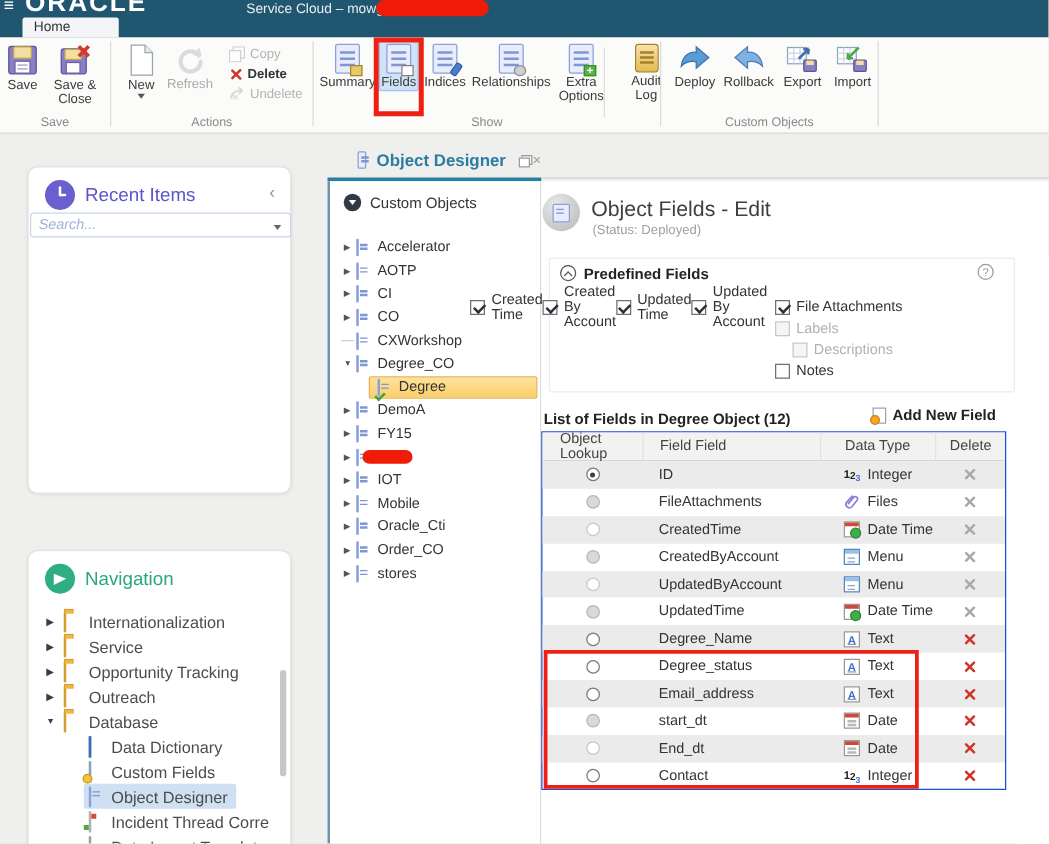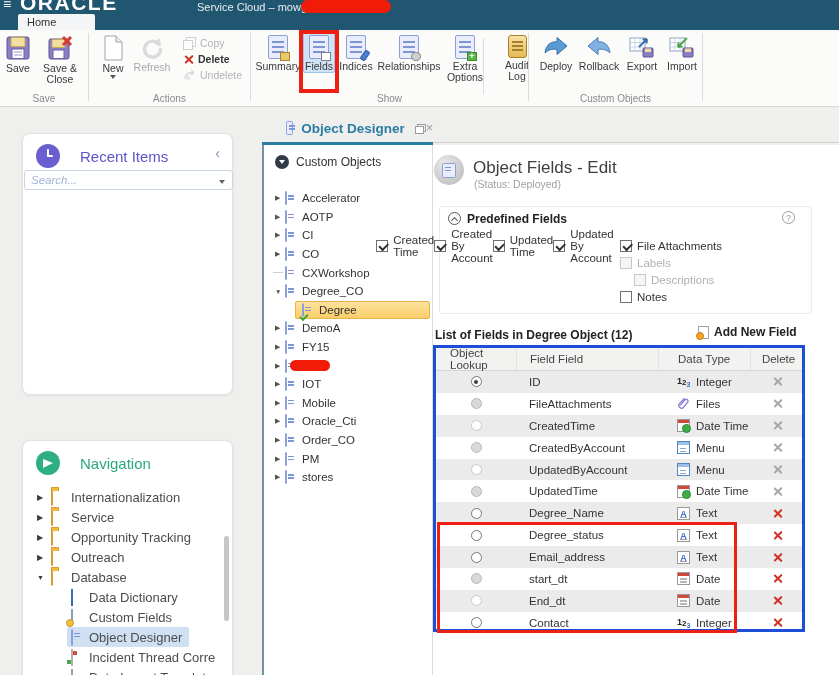--- a/index.html
+++ b/index.html
@@ -60,21 +60,21 @@
   .recent { left:22px; top:133px; width:211px; height:262px; }
   .navp   { left:22px; top:440px; width:211px; height:300px; }
   .ph-row { position:absolute; left:0; top:9px; width:100%; height:26px; display:flex; align-items:center; }
   .circle-ico { width:24px; height:24px; border-radius:50%; margin-left:13px; position:relative; flex:none; }
   .clock { background:#6a5fd0; }
   .clock::before { content:""; position:absolute; left:11px; top:5px; width:2px; height:8px; background:#fff; border-radius:1px; }
   .clock::after { content:""; position:absolute; left:11px; top:11px; width:6px; height:2px; background:#fff; border-radius:1px; }
   .navicon { background:#2fae82; }
   .navicon::before { content:""; position:absolute; left:7px; top:8px; width:0; height:0;
                      border-left:10px solid #fff; border-top:4px solid transparent; border-bottom:5px solid transparent; }
-  .ph-title { font-size:15px; margin-left:20px; }
+  .ph-title { font-size:15px; margin-left:8px; }
   .recent .ph-title { color:#5c54c9; }
   .navp .ph-title { color:#2aa87c; }
   .collapse-ch { position:absolute; right:12px; top:12px; color:#8295ba; font-size:14px; line-height:14px; }
   .searchbox { position:absolute; left:1px; top:36px; width:209px; height:20px; border:1px solid #c9d6e8; border-radius:3px; background:#fff; }
   .searchbox input { position:absolute; left:6px; top:1px; width:180px; height:16px; border:none; outline:none;
                      font-style:italic; font-size:11.5px; color:#5c54c9; font-family:inherit; background:transparent; }
   .searchbox input::placeholder { color:#9fb2d6; font-style:italic; }
   .searchbox .caret-down { position:absolute; right:7px; top:8px; border-top-color:#666; }
 
   
@@ -150,21 +150,21 @@
   .cb.dis { border-color:#c8c8c8; background:#f5f5f5; }
   .cblabel { font-size:11.5px; color:#333; } .cblabel.dim { color:#b0b0b0; }
 
   .list-title { position:absolute; left:2px; top:183px; font-size:12px; font-weight:bold; color:#222; }
   .addbtn { position:absolute; left:265px; top:180px; display:flex; align-items:center; gap:5px; }
   .addico { position:relative; width:11px; height:13px; background:#fff; border:1px solid #9aa4ad; }
   .addico::after { content:""; position:absolute; left:-3px; bottom:-2px; width:6px; height:6px; background:#f5a623; border:1px solid #c87f10; border-radius:50%; }
   .addlabel { font-size:12px; font-weight:bold; color:#222; }
 
   
-  .fieldtable { position:absolute; left:0; top:200px; width:372px; height:287px; border:3px solid #1d4ed8; background:#fff; }
+  .fieldtable { position:absolute; left:0; top:200px; width:372px; height:287px; border:1px solid #1d4ed8; background:#fff; }
   .thead { display:flex; height:23px; background:#f2f2f1; border-bottom:1px solid #cdd7de; align-items:center; font-size:11.5px; color:#444; }
   .trow { display:flex; height:21.9px; align-items:center; font-size:11.5px; color:#333; }
   .trow.odd { background:#ebebeb; }
   .c1 { width:80px; display:flex; justify-content:center; flex:none;align-items:center; }
   .thead .c1 { justify-content:flex-start; padding-left:14px; }
   .c2 { width:142px; padding-left:13px; flex:none; }
   .c3 { width:92px; padding-left:19px; display:flex; align-items:center; gap:6px; flex:none; }
   .c4 { width:56px; display:flex; justify-content:center; flex:none; }
   .thead .c2, .thead .c3 { border-left:1px solid #e2e2e2; height:100%; display:flex; align-items:center; }
   .thead .c4 { border-left:1px solid #e2e2e2; height:100%; align-items:center; }
@@ -530,25 +530,20 @@
           <span class="colabel">Oracle_Cti</span>
         </div>
       <div class="corow">
           <span class="arr">▶</span>
           <span class="icon-slot"><span class="formsm"></span></span>
           <span class="colabel">Order_CO</span>
         </div>
       <div class="corow">
           <span class="arr">▶</span>
           <span class="icon-slot"><span class="formsm"></span></span>
-          <span class="colabel">PM</span>
-        </div>
-      <div class="corow">
-          <span class="arr">▶</span>
-          <span class="icon-slot"><span class="formsm"></span></span>
           <span class="colabel">stores</span>
         </div>
     </div>
   </div>
 
   <div class="rightpanel">
     <div class="of-ico">
         <span class="formsm"></span>
       </div>
     <div class="of-title">Object Fields - Edit</div>

